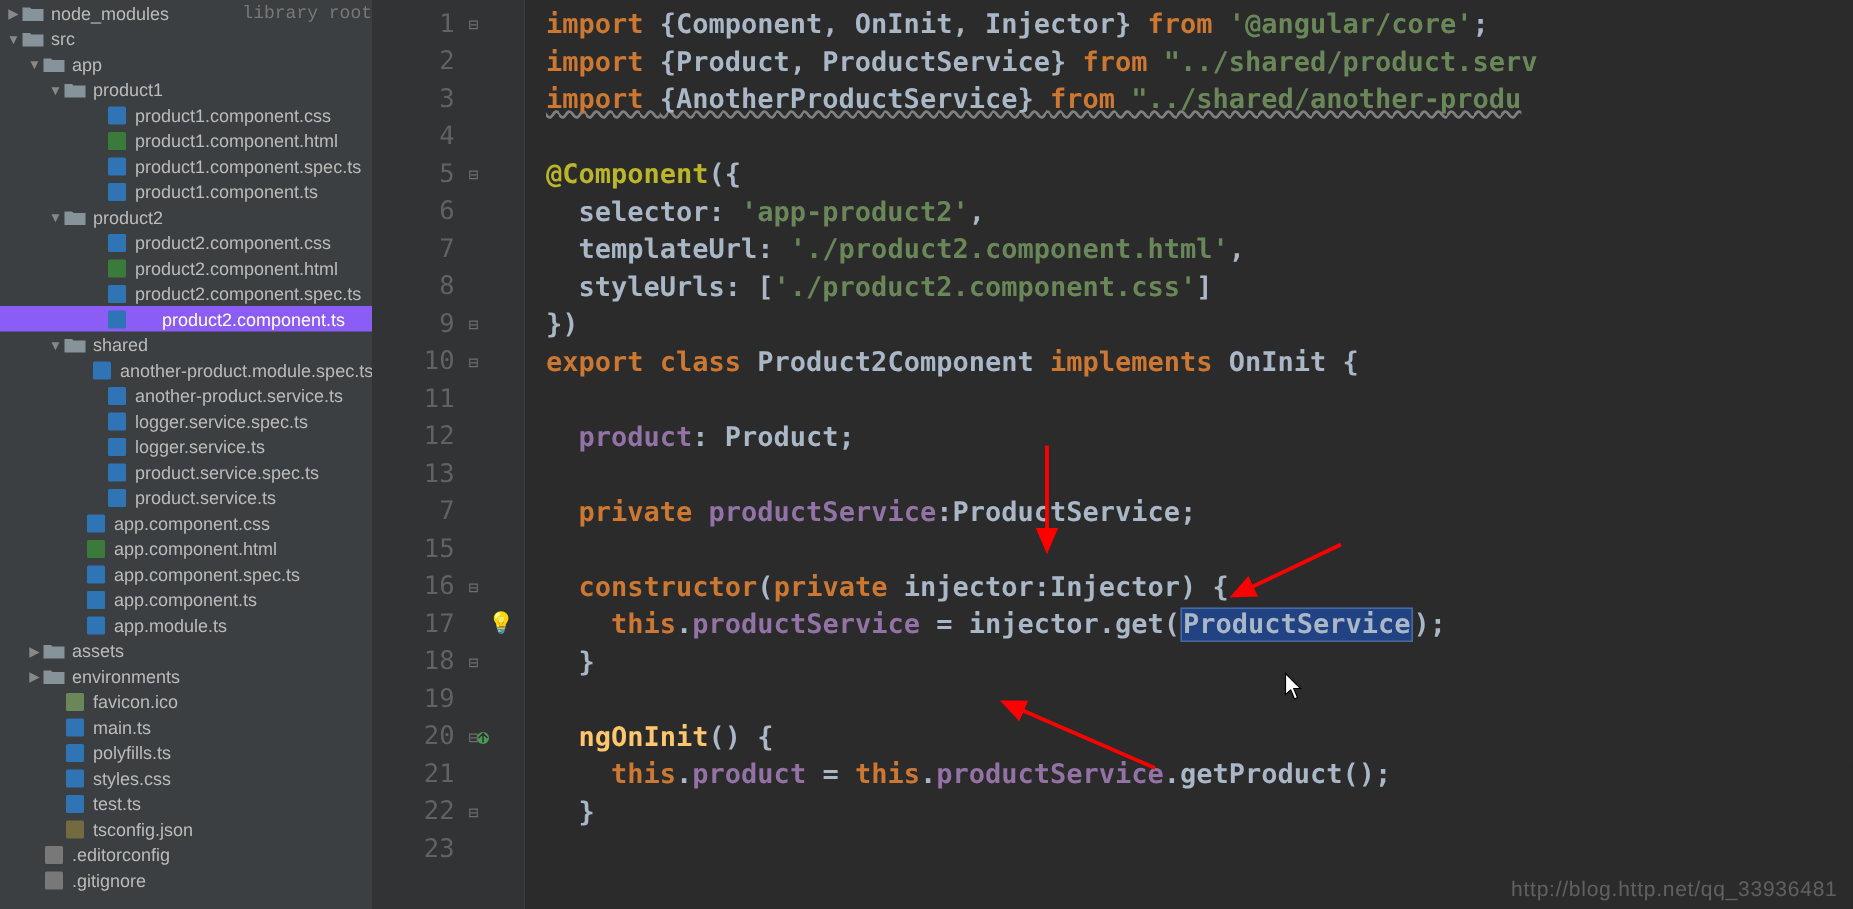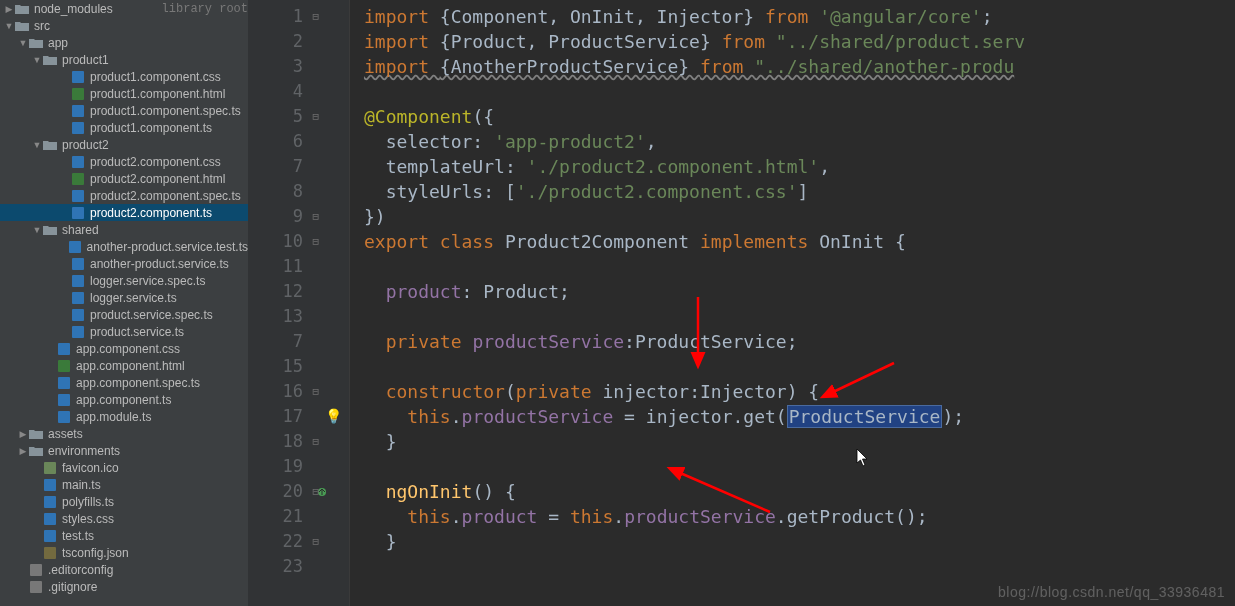--- a/index.html
+++ b/index.html
@@ -25,22 +25,23 @@
   }
   .tree-item {
     display: flex;
     align-items: center;
     height: 17px;
     padding-left: 4px;
     white-space: nowrap;
     cursor: pointer;
   }
   .tree-item.selected {
-    background: #0c4a6e;
+    background: #8b5cf6;
     color: #ffffff;
+    text-align: center;
   }
   .tree-item .expand {
     width: 10px;
     text-align: center;
     font-size: 9px;
     color: #888;
   }
   .tree-item .icon {
     width: 16px;
     height: 14px;
@@ -100,20 +101,21 @@
     font-size: 11px;
   }
   .code {
     flex: 1;
     padding-top: 4px;
     font-family: 'Menlo', 'Monaco', 'Consolas', monospace;
     font-size: 18px;
     line-height: 25px;
     white-space: pre;
     position: relative;
+    font-weight: bold;
   }
   .code-line { height: 25px; padding-left: 14px; }
   .kw { color: #cc7832; }
   .str { color: #6a8759; }
   .type { color: #a9b7c6; }
   .fn { color: #ffc66d; }
   .field { color: #9373a5; }
   .plain { color: #a9b7c6; }
   .decorator { color: #bbb529; }
   .selected-text { background: #214283; border: 1px solid #4a6a9e; padding: 0 1px; }
@@ -236,21 +238,21 @@
       <svg class="icon" viewBox="0 0 16 14">
         <path fill="#87939a" d="M1 3h5l1 1h8v8H1z"></path>
       </svg>
       <span class="label">shared</span>
     </div>
     <div class="tree-item ind-4">
       <span class="expand"></span>
       <svg class="icon" viewBox="0 0 16 14">
         <rect x="2" y="1" width="12" height="12" rx="1" fill="#2f74b5"></rect>
       </svg>
-      <span class="label">another-product.service.test.ts</span>
+      <span class="label">another-product.module.spec.ts</span>
     </div>
     <div class="tree-item ind-4">
       <span class="expand"></span>
       <svg class="icon" viewBox="0 0 16 14">
         <rect x="2" y="1" width="12" height="12" rx="1" fill="#2f74b5"></rect>
       </svg>
       <span class="label">another-product.service.ts</span>
     </div>
     <div class="tree-item ind-4">
       <span class="expand"></span>
@@ -483,13 +485,13 @@
     <line x1="450" y1="297" x2="450" y2="357" stroke="#ff0000" stroke-width="2.5" marker-end="url(#ah)"></line>
     <line x1="646" y1="363" x2="583" y2="393" stroke="#ff0000" stroke-width="2.5" marker-end="url(#ah)"></line>
     <line x1="522" y1="512" x2="430" y2="472" stroke="#ff0000" stroke-width="2.5" marker-end="url(#ah)"></line>
   </svg>
 
   <svg class="cursor-arrow" style="left:608px; top:448px;">
     <path d="M1,1 L1,15 L4.5,12 L7,18 L9,17 L6.5,11 L11,11 z" fill="#ffffff" stroke="#000000" stroke-width="0.8"></path>
   </svg>
 </div>
 
-<div class="watermark">blog://blog.csdn.net/qq_33936481</div>
+<div class="watermark">http://blog.http.net/qq_33936481</div>
 
 </body></html>

